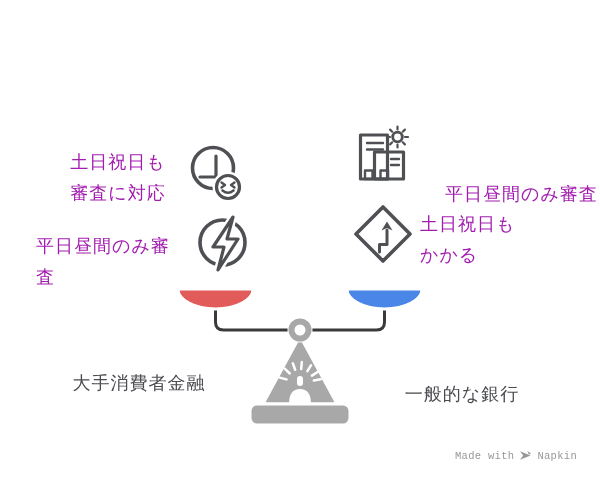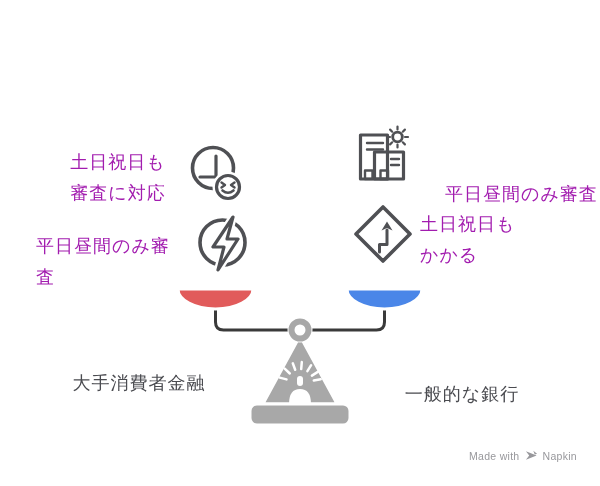--- a/index.html
+++ b/index.html
@@ -18,21 +18,21 @@
   .pan-label{
     position:absolute;font-size:18px;color:#4a4b50;width:200px;text-align:center;
     letter-spacing:1px;
   }
   .icon-stroke{stroke:#4f5054;fill:none;stroke-linecap:round;stroke-linejoin:round;}
   .halo{stroke:#ffffff;fill:#ffffff;stroke-linecap:round;stroke-linejoin:round;}
   .gray-fill{fill:#a8a8a8;}
   .white-stroke{stroke:#ffffff;}
   .footer{
     position:absolute;right:23px;top:449px;display:flex;align-items:center;gap:5px;
-    font-size:10.5px;color:#98989c;font-weight:500;letter-spacing:0.3px;
+    font-size:10.5px;color:#98989c;font-weight:500;letter-spacing:0.3px;font-family:Liberation Mono, monospace;
   }
   svg{position:absolute;display:block;}
 </style>
 </head>
 <body>
 
 <div class="canvas">
 
 
   <div class="feat-label" style="left:52px;top:147px;width:132px;text-align:center;">土日祝日も

